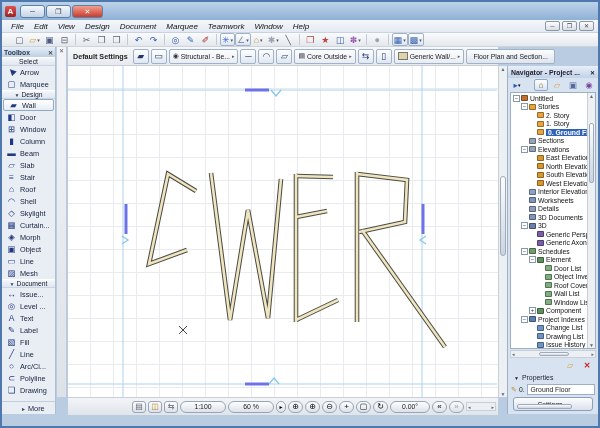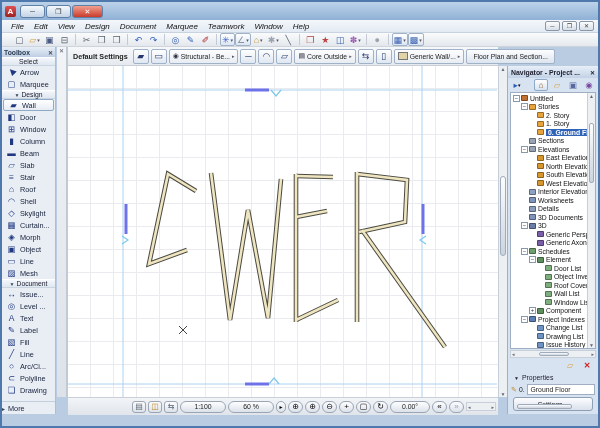--- a/index.html
+++ b/index.html
@@ -39,21 +39,21 @@
   .tb-title{height:10px;background:linear-gradient(#E6EEF7,#BECFE3);display:flex;align-items:center;
     padding:0 2px;font-size:6.8px;font-weight:bold;color:#2B3B55;}
   .tb-title .x{margin-left:auto;font-size:6px;color:#445;}
   .tb-head{height:9px;font-size:6.8px;color:#223;display:flex;align-items:center;justify-content:center;
     background:linear-gradient(#F4F7FB,#DFE7F0);border-top:1px solid #fff;border-bottom:1px solid #CBD5E1;gap:2px;}
   .tb-head .tri{font-size:5px;color:#345;}
   .tb-item{height:12px;display:flex;align-items:center;gap:3px;padding:0 2px 0 4px;font-size:7.3px;color:#16213A;}
   .tb-item .ticn{width:11px;text-align:center;font-size:8.5px;}
   .tb-item.sel{background:linear-gradient(#FFFFFF,#E8EDF4);border:1px solid #8FA9C6;border-radius:2px;margin:0 1px;}
   .tb-more{margin-top:auto;height:13px;border-top:1px solid #C2CEDC;display:flex;align-items:center;gap:3px;
-    font-size:7.3px;padding-left:0;color:#16213A;}
+    font-size:7.3px;padding-left:20px;color:#16213A;}
   
   .strip{position:absolute;left:55px;top:45px;width:10px;bottom:29px;background:linear-gradient(#F2F4F7,#DDE2E9);
     border-right:1px solid #BFC9D4;font-size:6px;text-align:center;color:#556;}
   
   .infobox{position:absolute;left:66px;top:45px;width:430px;height:19px;background:linear-gradient(#F6F8FA,#E6EAEF);
     display:flex;align-items:center;gap:2px;padding:0 2px;border-bottom:1px solid #C8CFD8;}
   .ib-label{font-size:7.2px;font-weight:bold;color:#222;padding:0 3px;white-space:nowrap;}
   .ib-btn{height:15px;min-width:16px;border:1px solid #9FB2C8;border-radius:2px;background:linear-gradient(#FFF,#DFE7F1);
     display:flex;align-items:center;justify-content:center;font-size:9px;color:#24386B;padding:0 2px;}
   .ib-combo{height:15px;border:1px solid #9FB2C8;border-radius:2px;background:linear-gradient(#FDFDFE,#E8EDF3);

